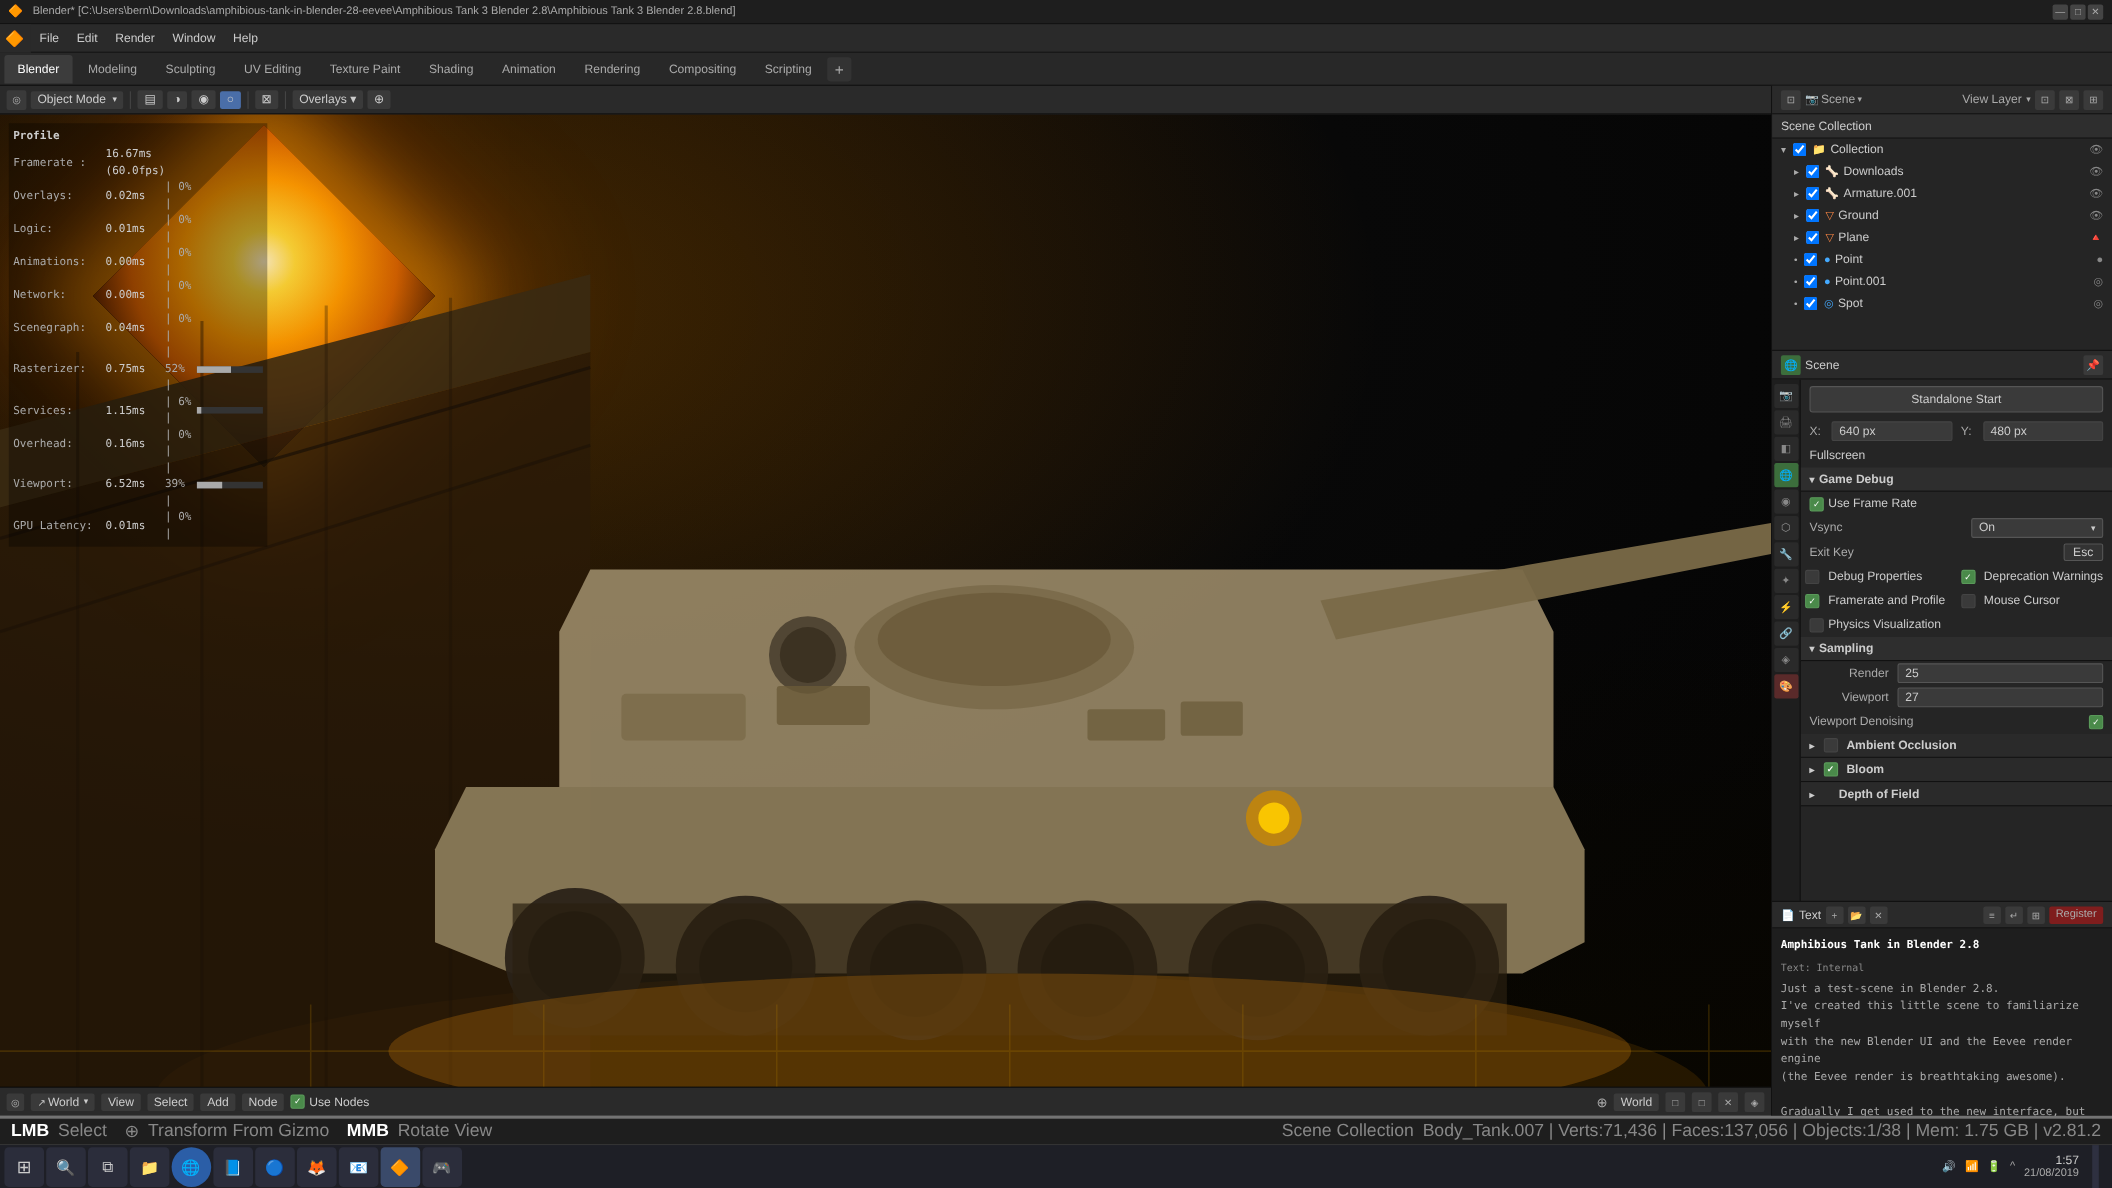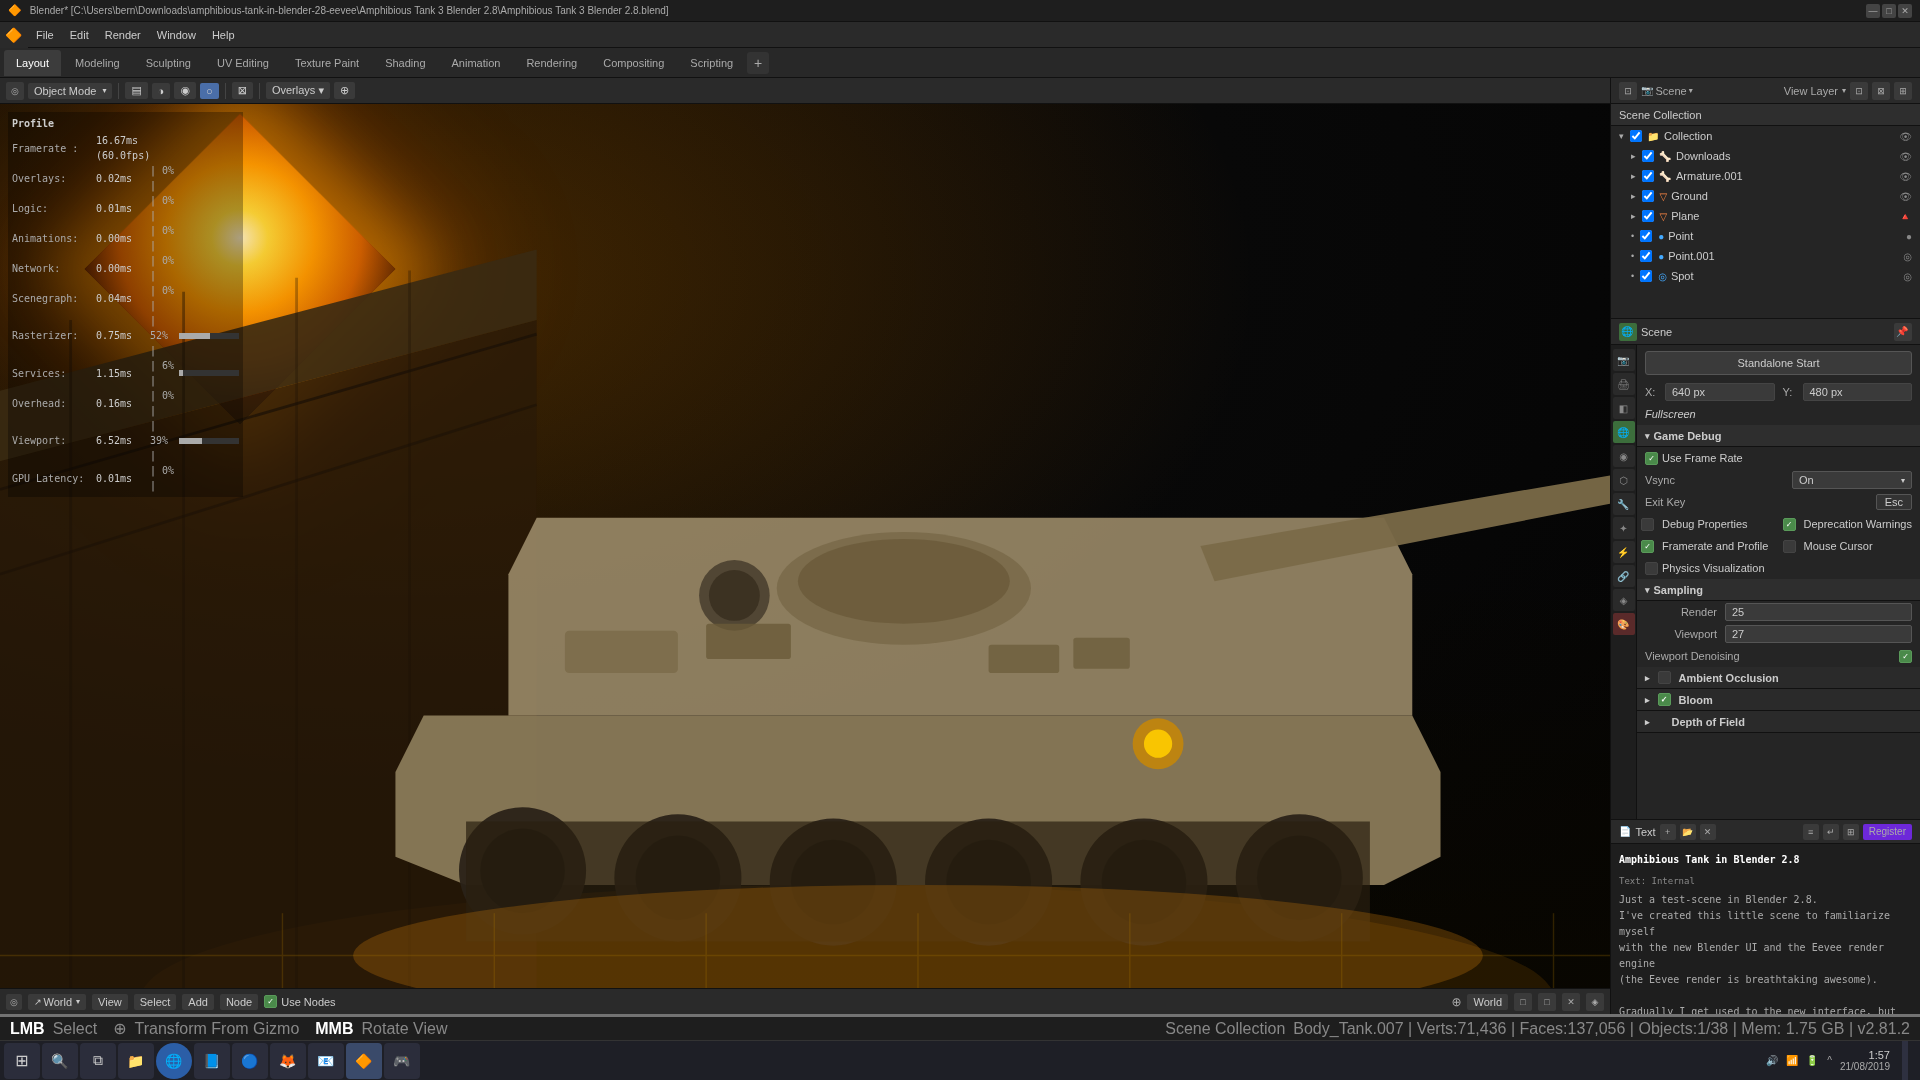--- a/index.html
+++ b/index.html
@@ -372,21 +372,21 @@
       font-size: 11px;
       color: #ccc;
     }
 
     .fullscreen-row {
       display: flex;
       align-items: center;
       height: 22px;
       padding: 0 8px;
     }
-    .fullscreen-label { color: #ccc; font-size: 11px; flex: 1; font-style: italic; }
+    .fullscreen-label { color: #ccc; font-size: 11px; flex: 1; }
 
     
     #taskbar {
       height: 40px;
       background: #1e1f26;
       display: flex;
       align-items: center;
       padding: 0 8px;
       gap: 4px;
       border-top: 1px solid #333;
@@ -449,21 +449,21 @@
 <div id="menubar">
   <div class="blender-logo">🔶</div>
   <div class="menu-item">File</div>
   <div class="menu-item">Edit</div>
   <div class="menu-item">Render</div>
   <div class="menu-item">Window</div>
   <div class="menu-item">Help</div>
 </div>
 
 <div id="workspace-tabs">
-  <div class="workspace-tab active">Layout</div>
+  <div class="workspace-tab active">Blender</div>
   <div class="workspace-tab">Modeling</div>
   <div class="workspace-tab">Sculpting</div>
   <div class="workspace-tab">UV Editing</div>
   <div class="workspace-tab">Texture Paint</div>
   <div class="workspace-tab">Shading</div>
   <div class="workspace-tab">Animation</div>
   <div class="workspace-tab">Rendering</div>
   <div class="workspace-tab">Compositing</div>
   <div class="workspace-tab">Scripting</div>
   <div class="workspace-add">+</div>
@@ -901,21 +901,21 @@
       <div id="text-header" style="height:24px;background:#2a2a2a;display:flex;align-items:center;padding:0 8px;gap:4px;font-size:11px;border-bottom:1px solid #111;">
         <span style="font-size:10px;">📄</span>
         <span>Text</span>
         <div style="width:16px;height:16px;background:#3a3a3a;border-radius:2px;display:flex;align-items:center;justify-content:center;font-size:9px;color:#aaa;cursor:pointer;">+</div>
         <div style="width:16px;height:16px;background:#3a3a3a;border-radius:2px;display:flex;align-items:center;justify-content:center;font-size:9px;color:#aaa;cursor:pointer;">📂</div>
         <div style="width:16px;height:16px;background:#3a3a3a;border-radius:2px;display:flex;align-items:center;justify-content:center;font-size:9px;color:#aaa;cursor:pointer;">✕</div>
         <div style="flex:1;"></div>
         <div style="width:16px;height:16px;background:#3a3a3a;border-radius:2px;display:flex;align-items:center;justify-content:center;font-size:9px;color:#aaa;cursor:pointer;">≡</div>
         <div style="width:16px;height:16px;background:#3a3a3a;border-radius:2px;display:flex;align-items:center;justify-content:center;font-size:9px;color:#aaa;cursor:pointer;">↵</div>
         <div style="width:16px;height:16px;background:#3a3a3a;border-radius:2px;display:flex;align-items:center;justify-content:center;font-size:9px;color:#aaa;cursor:pointer;">⊞</div>
-        <div style="padding:0 6px;height:16px;background:#6d28d9;border-radius:2px;display:flex;align-items:center;font-size:10px;color:#aaa;cursor:pointer;">Register</div>
+        <div style="padding:0 6px;height:16px;background:#7f1d1d;border-radius:2px;display:flex;align-items:center;font-size:10px;color:#aaa;cursor:pointer;">Register</div>
       </div>
       <div id="text-content" style="padding:8px;font-size:10px;color:#9fc;line-height:1.6;overflow-y:auto;height:calc(100% - 24px);font-family:monospace;">
         <div style="color:#fff;font-weight:bold;margin-bottom:6px;">Amphibious Tank in Blender 2.8</div>
         <div style="color:#888;font-size:9px;margin-bottom:4px;">Text: Internal</div>
         <div style="color:#aaa;white-space:pre-wrap;">Just a test-scene in Blender 2.8.
 I've created this little scene to familiarize myself
 with the new Blender UI and the Eevee render engine
 (the Eevee render is breathtaking awesome).
 
 Gradually I get used to the new interface, but it's

